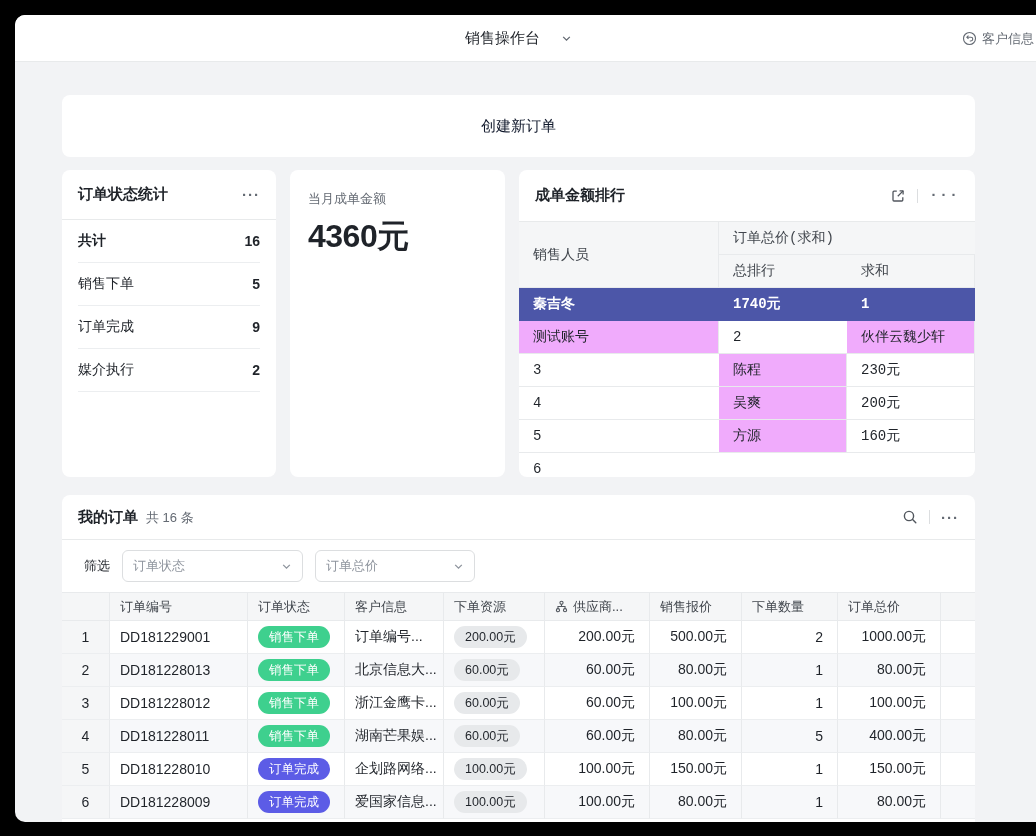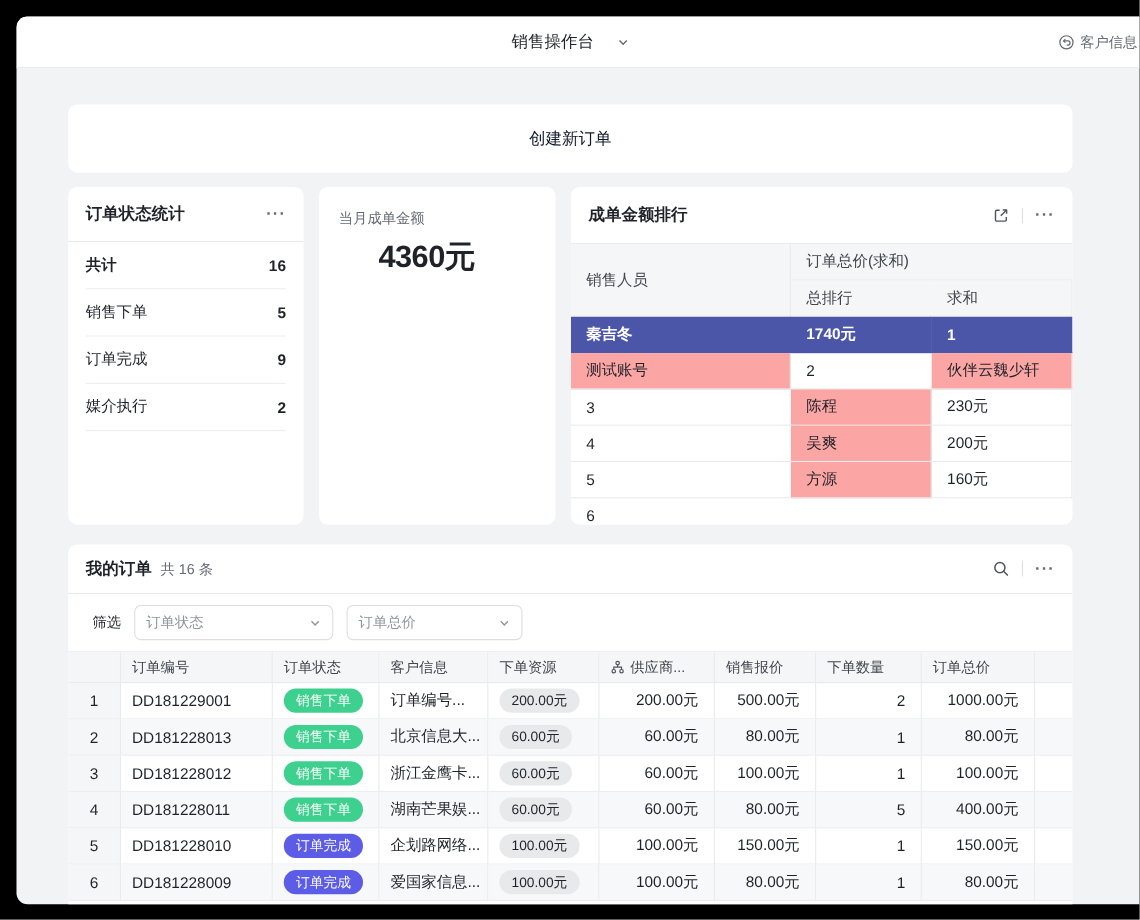--- a/index.html
+++ b/index.html
@@ -53,33 +53,33 @@
   .status-row {
     height:43px; display:flex; align-items:center; justify-content:space-between;
     border-bottom:1px solid #eceef0; font-size:14px; color:#1f2329; cursor:pointer;
   }
   .status-row.bold { font-weight:700; }
   .status-row .val { font-weight:600; }
   .status-row.bold .val { font-weight:700; }
   
   #amountCard { left:275px; top:155px; width:215px; height:307px; padding:20px 18px; }
   .amount-label { font-size:13px; color:#646a73; }
-  .amount-value { margin-top:7px; font-size:28px; font-weight:700; color:#1f2329; letter-spacing:-0.5px;margin-left:36px; }
-  
-  #rankCard { left:504px; top:155px; width:456px; height:307px; }
+  .amount-value { margin-top:7px; font-size:32px; font-weight:700; color:#1f2329; letter-spacing:-0.5px; }
+  
+  #rankCard { left:504px; top:155px; width:456px; height:307px;font-family:Liberation Mono, monospace; }
   #rankCard .card-head { height:52px; }
   .rank-grid { display:grid; grid-template-columns:200px 128px 128px; grid-auto-rows:33px; }
   .rg-cell {
     display:flex; align-items:center; padding:0 14px; font-size:14px;
     border-bottom:1px solid #e8eaec; border-right:1px solid #e8eaec; overflow:hidden; white-space:nowrap;
   }
   .rg-head { background:#f5f6f7; color:#41464d; }
   .rg-person-h { grid-column:1; grid-row:1 / 3; }
   .rg-group-h { grid-column:2 / 4; grid-row:1; border-right:none; }
-  .rg-data-person { background:#fca5a5; }
+  .rg-data-person { background:#f0abfc; }
   .rg-row-hl { background:#4c56a8 !important; color:#fff !important; border-color:#4c56a8 !important; font-weight:600; }
   
   #ordersCard { left:47px; top:480px; width:913px; height:345px; }
   .orders-head {
     height:45px; padding:0 16px;
     display:flex; align-items:center; justify-content:space-between;
     border-bottom:1px solid #e8eaeb;
   }
   .orders-title-wrap { display:flex; align-items:baseline; gap:8px; }
   .orders-count { font-size:13px; color:#646a73; }

